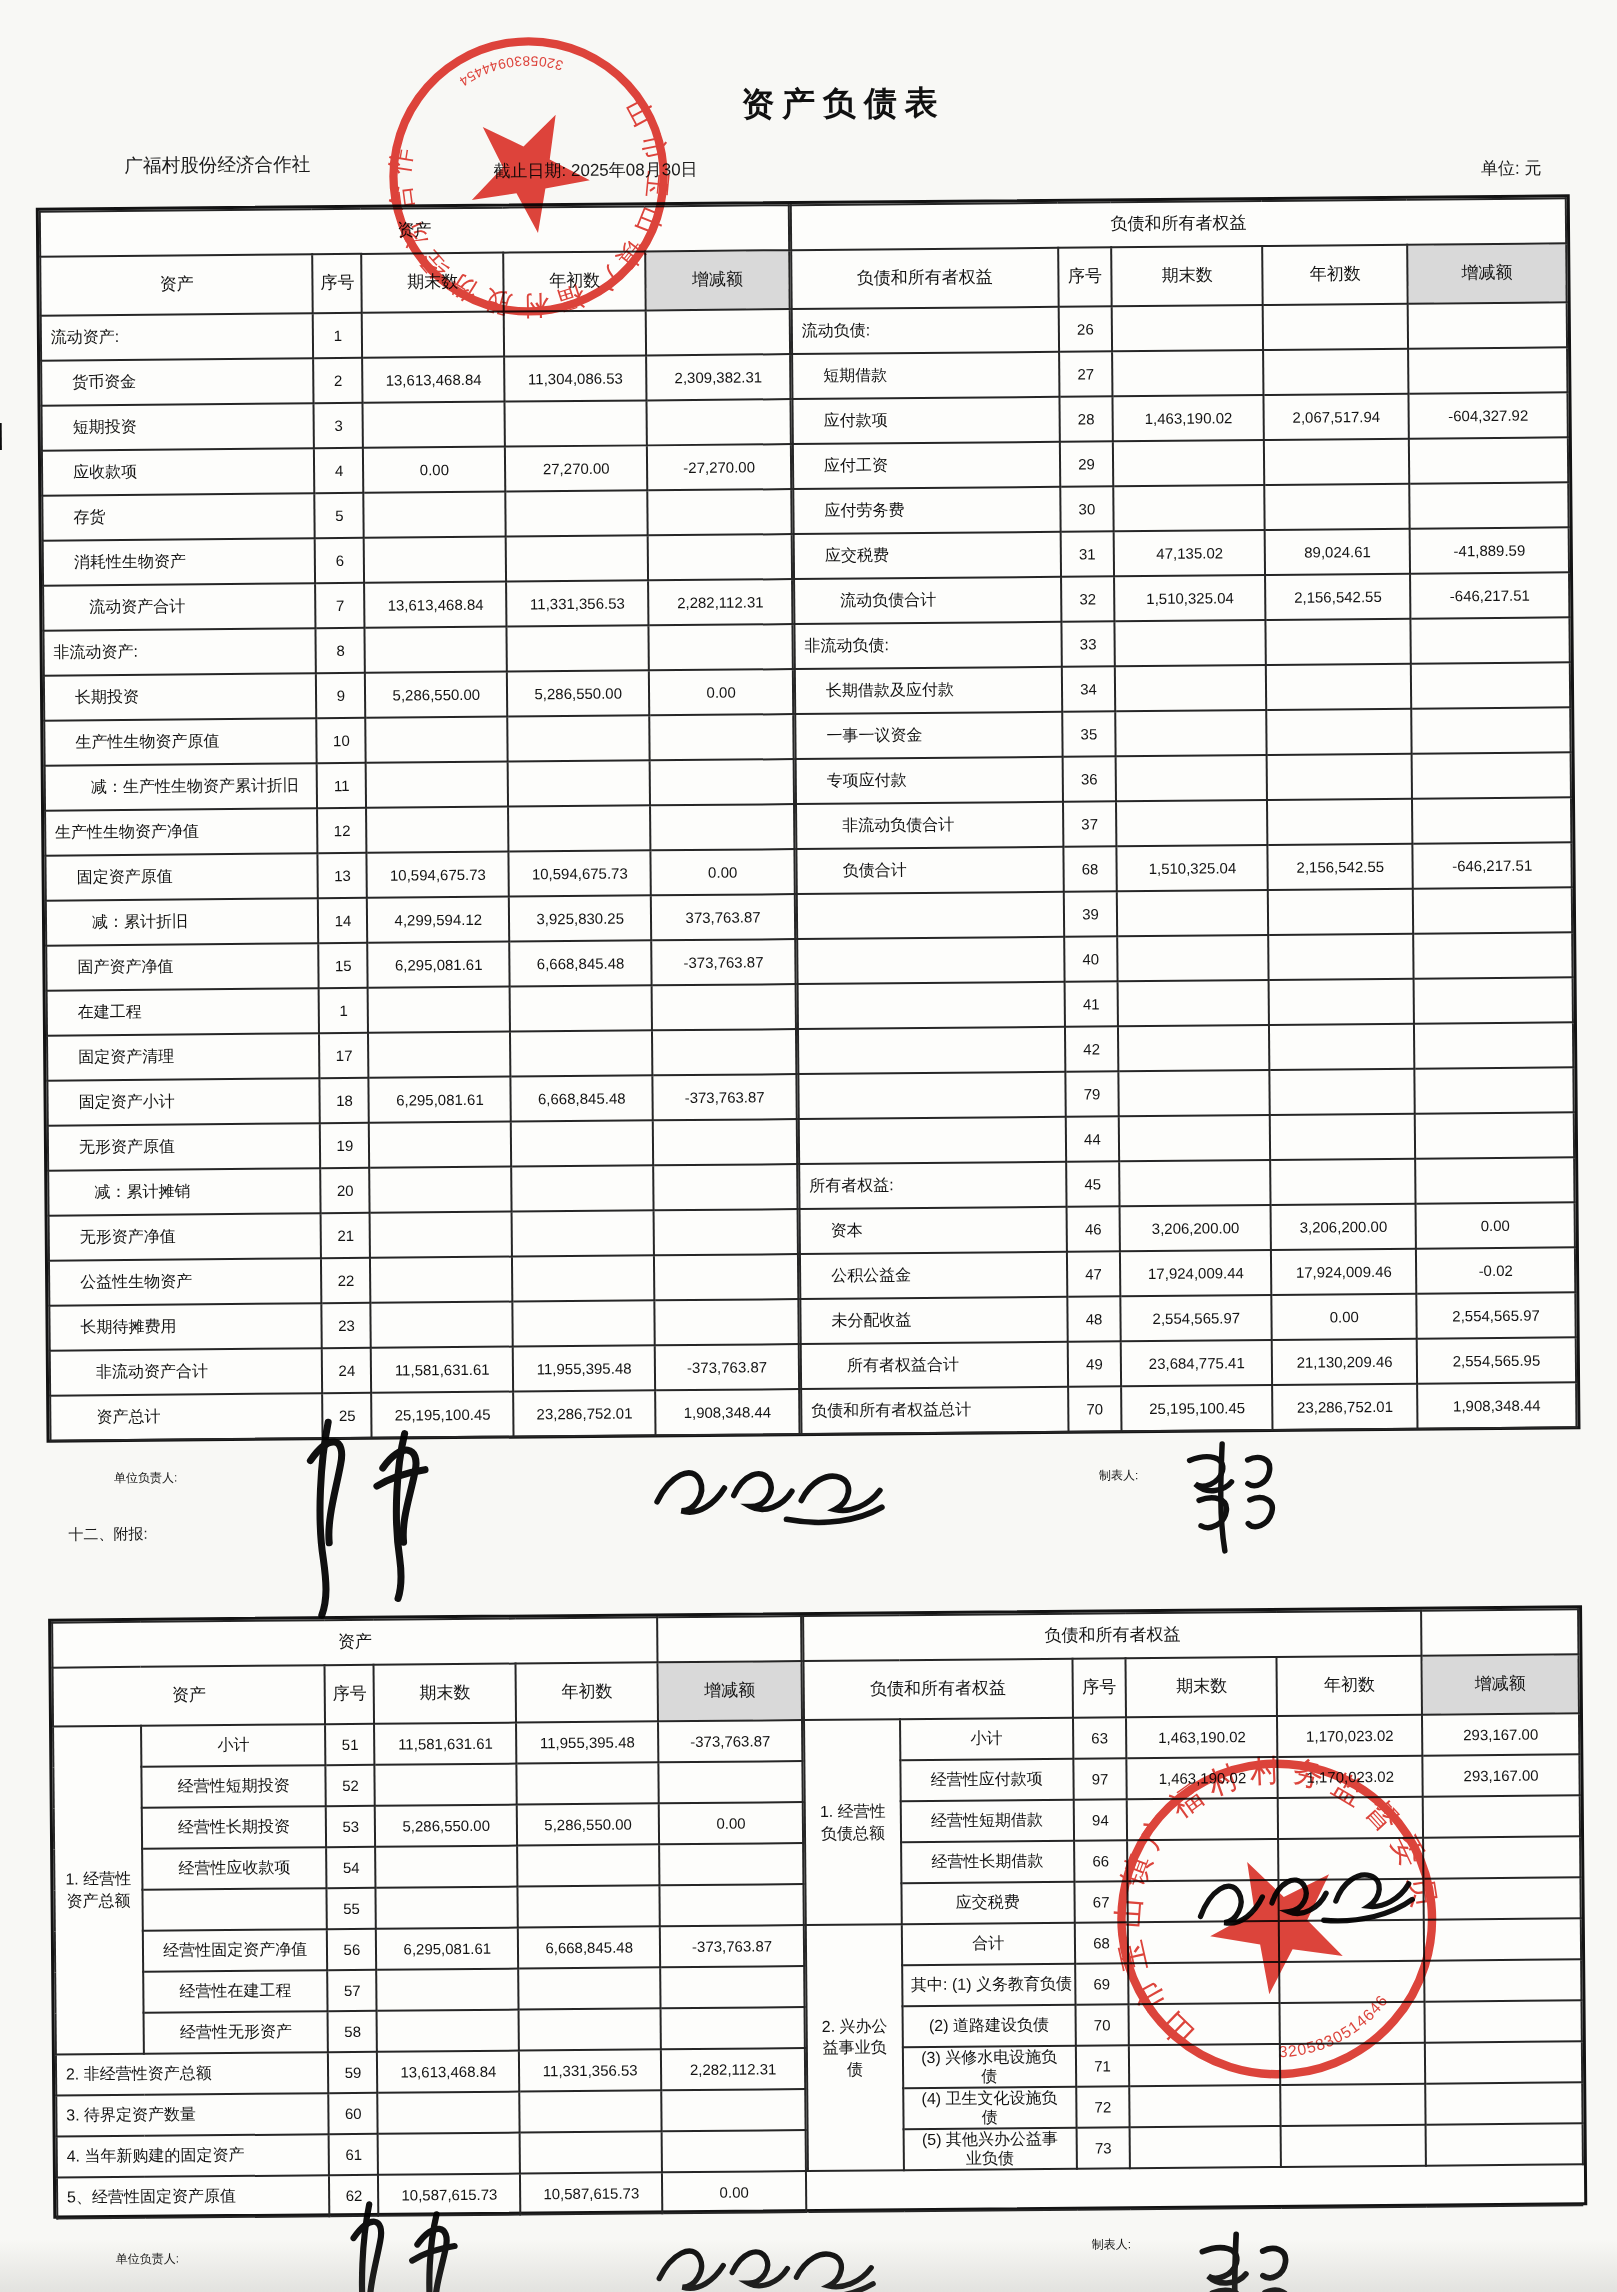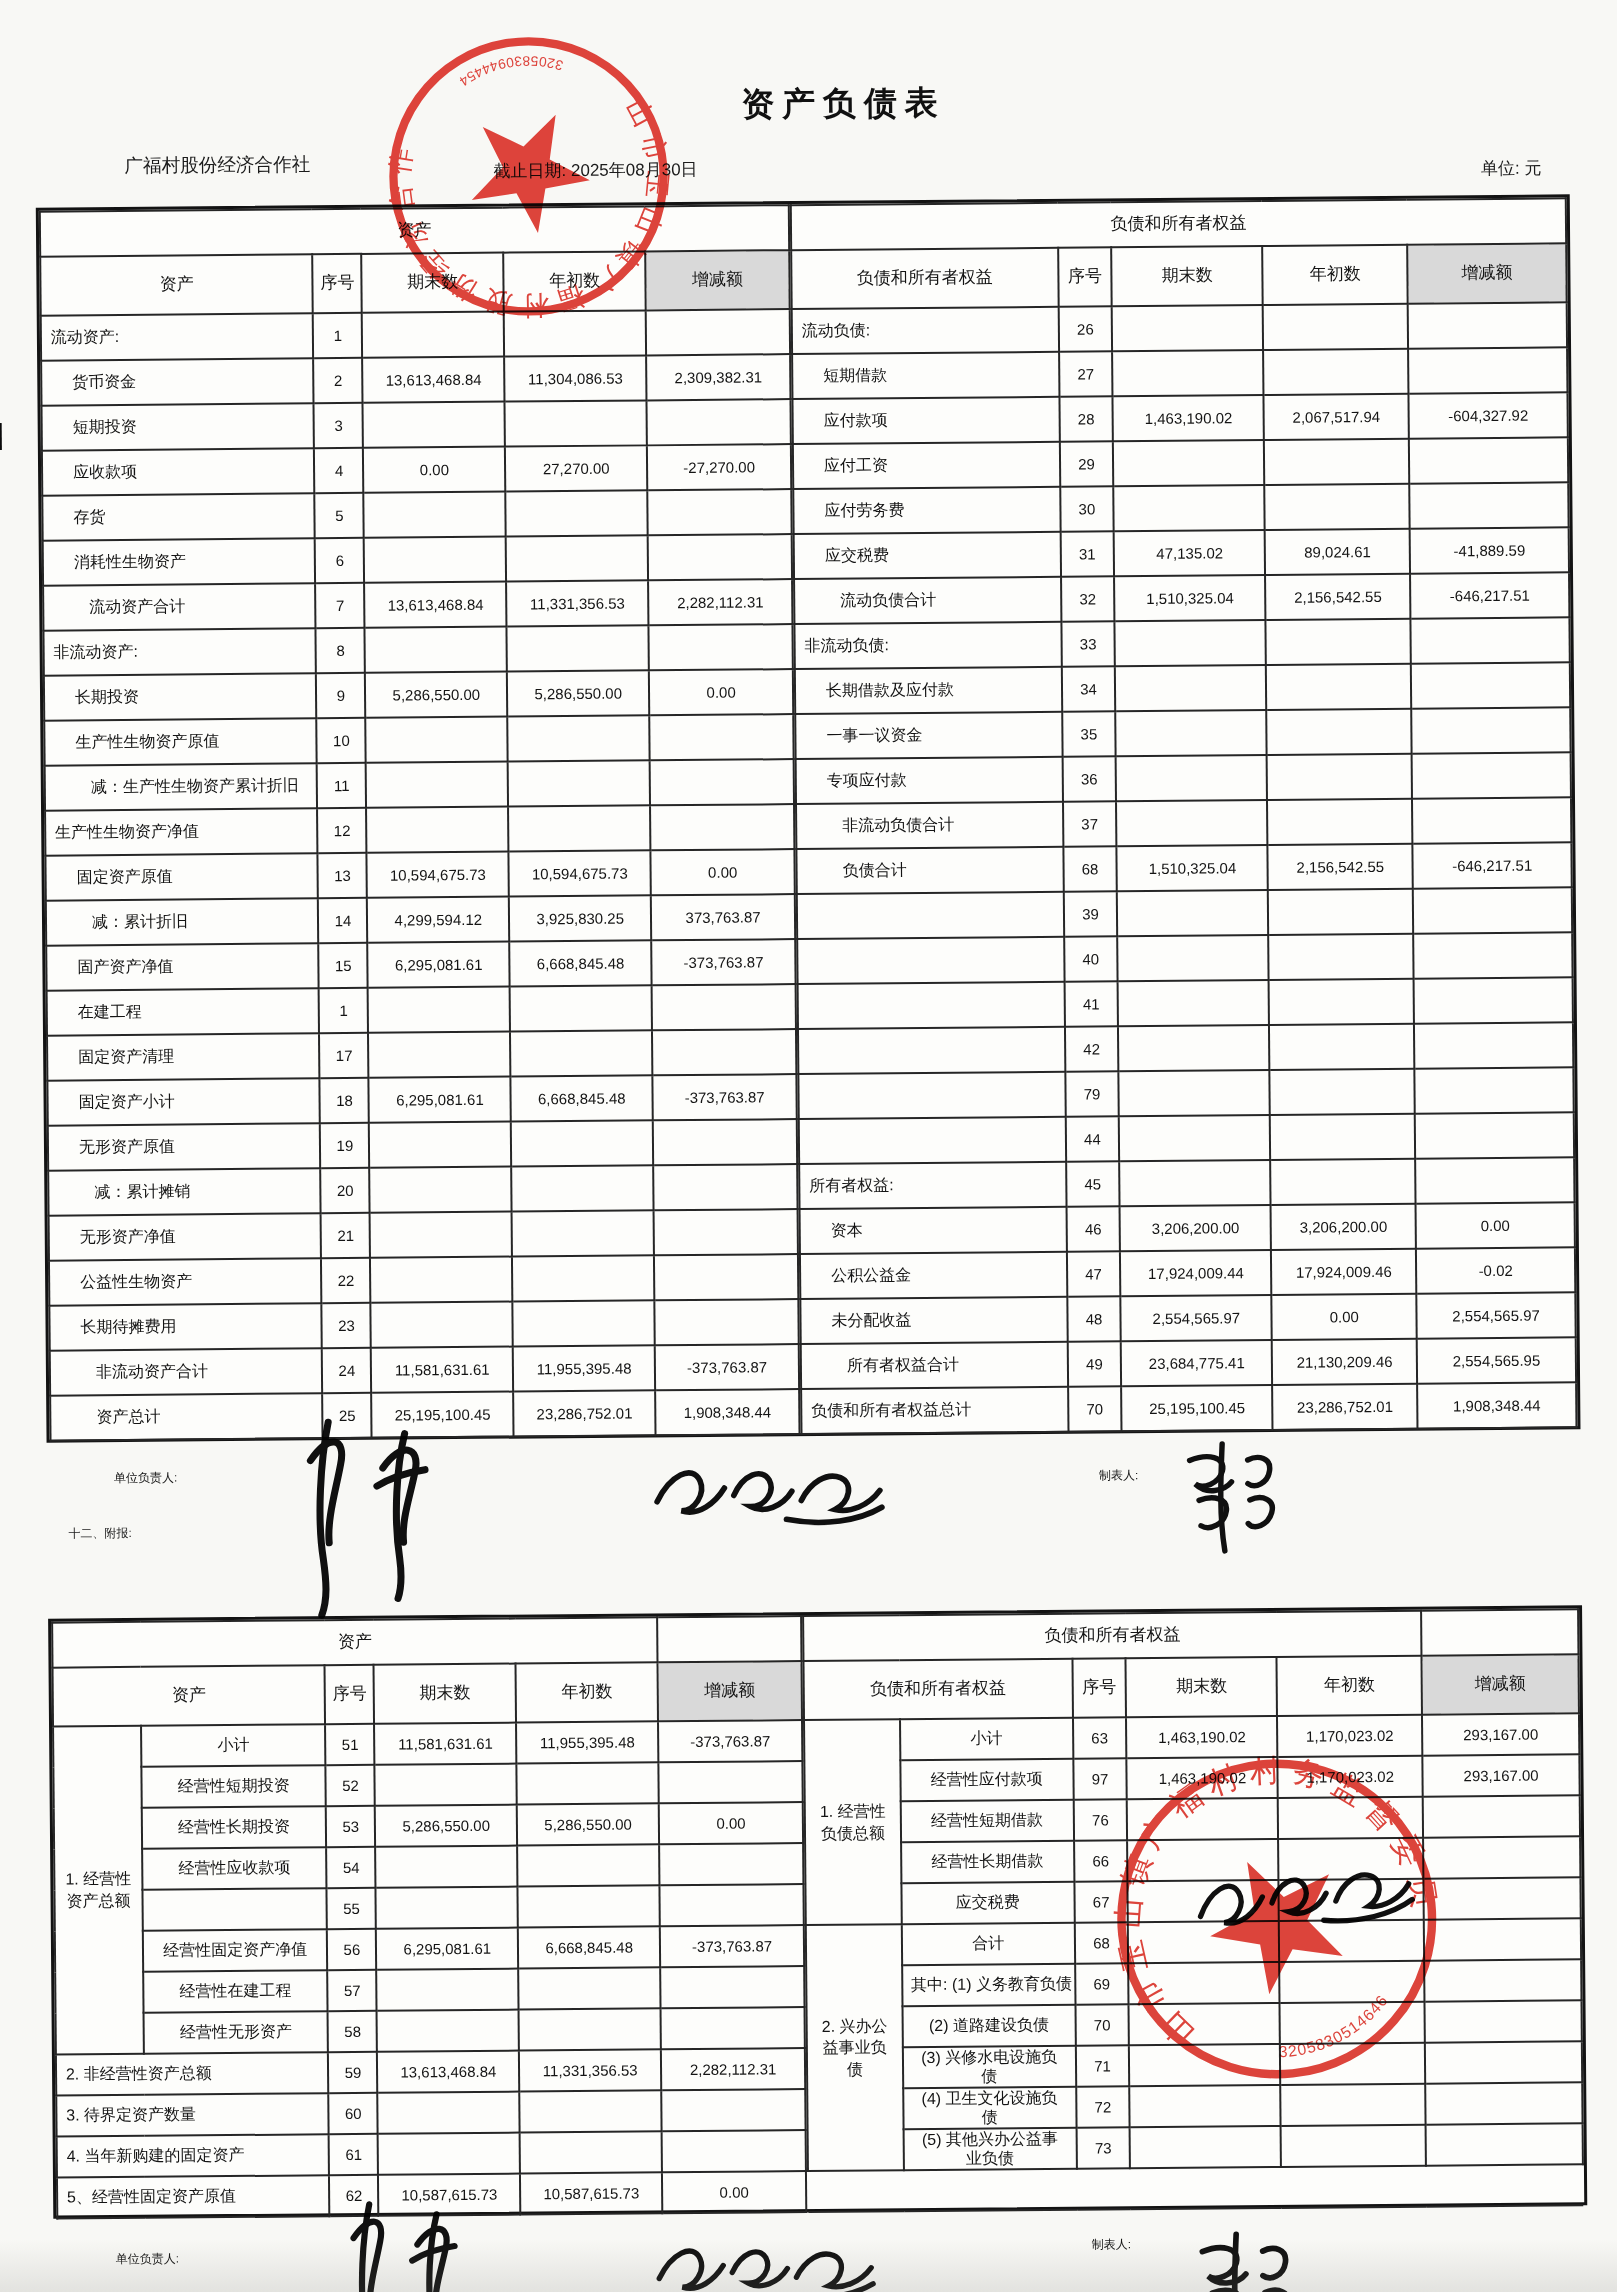--- a/index.html
+++ b/index.html
@@ -8,21 +8,21 @@
   .page{position:relative;width:1617px;height:2293px;background:#f8f8f5;overflow:hidden;color:#1b1b1b;}
   .sheet{position:absolute;inset:0;transform:rotate(-0.5deg);transform-origin:50% 50%;}
   .paper-foot{position:absolute;left:0;right:0;bottom:0;height:54px;
     background:linear-gradient(180deg,rgba(0,0,0,0) 0%,rgba(118,118,112,.10) 60%,rgba(118,118,112,.17) 100%);}
   .tick{position:absolute;background:#0b0b0b;}
   .doc-title{position:absolute;left:676px;top:82px;width:353px;text-align:center;
     font-size:33px;font-weight:600;letter-spacing:7.8px;color:#111;}
   .company{position:absolute;left:133px;top:147px;font-size:18.6px;}
   .asof{position:absolute;left:502px;top:157px;font-size:17px;}
   .unit{position:absolute;left:1423px;top:163px;width:127px;text-align:right;font-size:17px;}
-  .annex{position:absolute;left:65px;top:1519px;font-size:12px;}
+  .annex{position:absolute;left:65px;top:1519px;font-size:15px;}
   .sig-label{position:absolute;font-size:12px;color:#161616;}
 
   
   .bs{position:absolute;left:44px;width:1534px;border:3.9px solid #131313;background:#fdfdfb;
     display:flex;box-sizing:border-box;}
   .bs1{top:201px;height:1235px;}
   .bs2{top:1612px;height:600px;}
   table.bs-t{border-collapse:collapse;table-layout:fixed;height:100%;}
   .bs-t th,.bs-t td{border:2px solid #262626;overflow:hidden;font-weight:400;
     color:#141414;padding:0;vertical-align:middle;line-height:1.18;}
@@ -605,21 +605,21 @@
             </tr>
             <tr>
               <td class="lab c">经营性应付款项</td>
               <td class="sn">97</td>
               <td class="num">1,463,190.02</td>
               <td class="num">1,170,023.02</td>
               <td class="num">293,167.00</td>
             </tr>
             <tr>
               <td class="lab c">经营性短期借款</td>
-              <td class="sn">76</td>
+              <td class="sn">94</td>
               <td class="num"></td>
               <td class="num"></td>
               <td class="num"></td>
             </tr>
             <tr>
               <td class="lab c">经营性长期借款</td>
               <td class="sn">66</td>
               <td class="num"></td>
               <td class="num"></td>
               <td class="num"></td>

